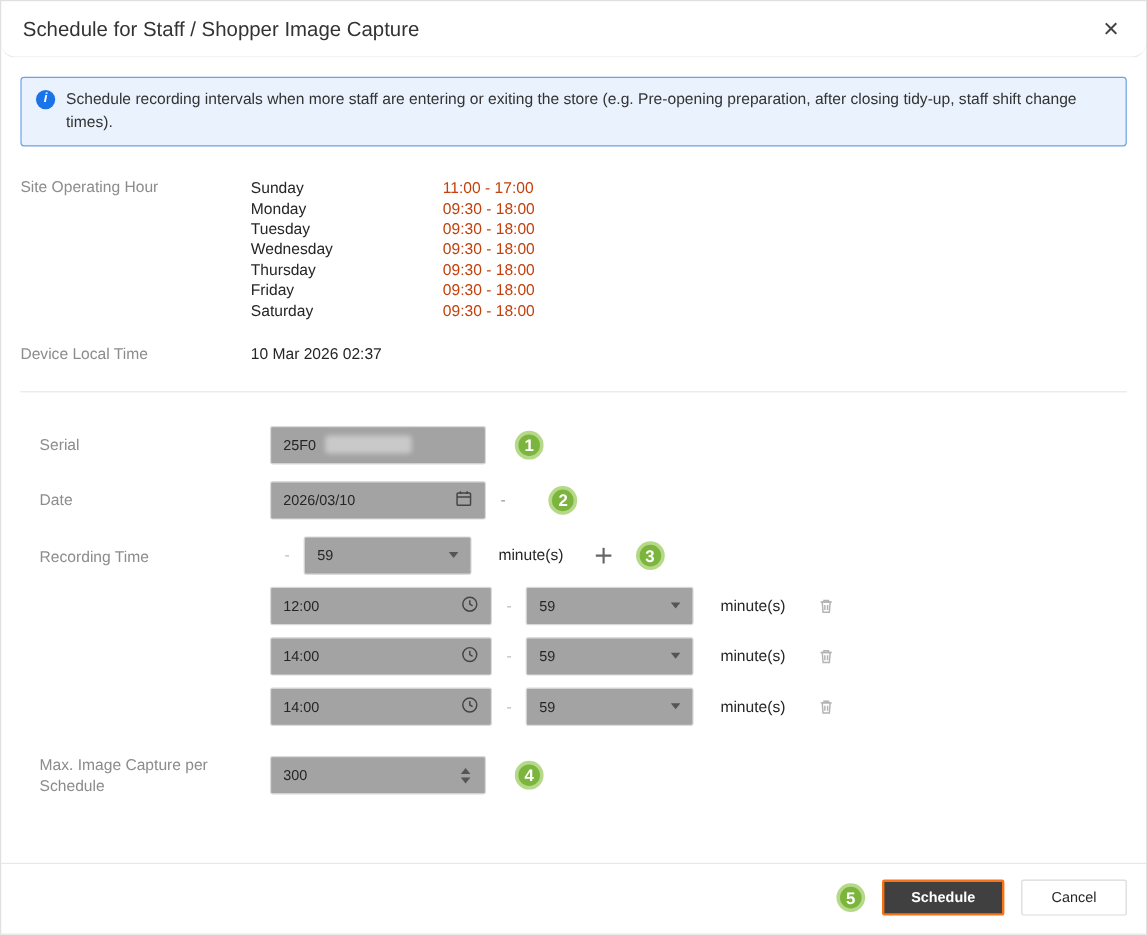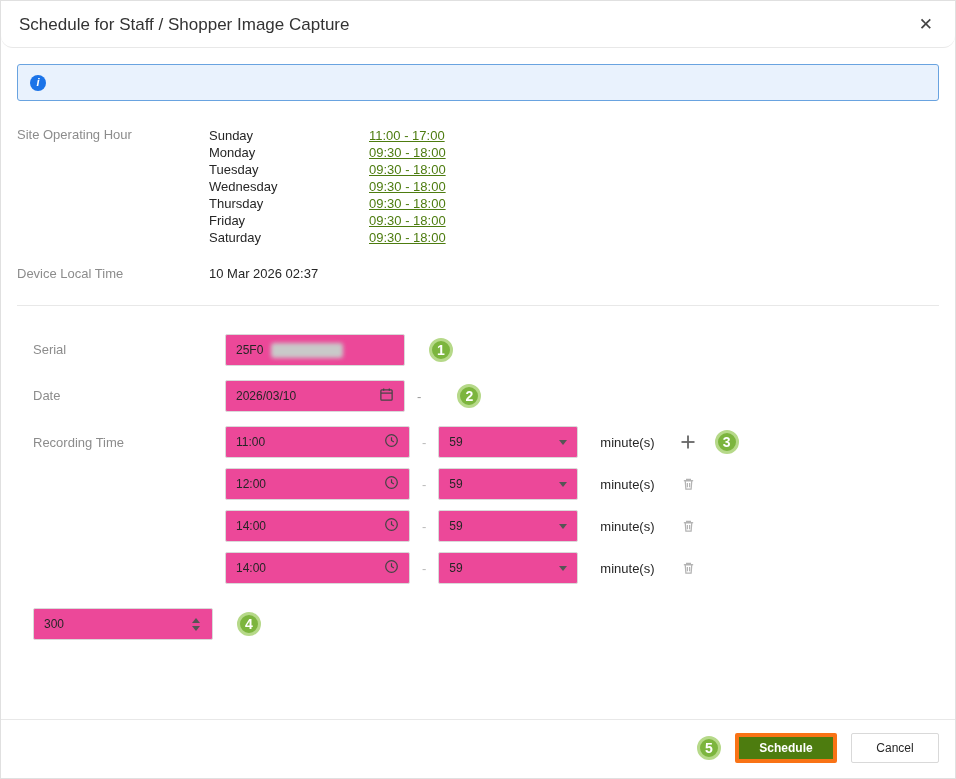--- a/index.html
+++ b/index.html
@@ -46,35 +46,35 @@
     display: flex; align-items: center; justify-content: center;
     margin-top: 1px;
   }
   
   .info-section { padding: 0 16px; font-size: 13px; }
   .info-row { display: flex; align-items: flex-start; }
   .info-label { width: 192px; flex-shrink: 0; color: #8c8c8c; }
   .oh-rows { display: flex; flex-direction: column; }
   .oh-row { display: flex; line-height: 17px; }
   .oh-day { width: 160px; color: #262626; }
-  .oh-time { color: #4d7c0f; text-decoration: underline; }
+  .oh-time { color: #c2410c; }
   .dlt-row { margin-top: 20px; }
   .dlt-value { color: #262626; }
   
   .divider { border-top: 1px solid #e8e8e8; margin: 24px 16px 28px 16px; }
   
   .form { padding: 0 32px; font-size: 13px; }
   .form-row { display: flex; align-items: center; margin-bottom: 14px; }
   .form-row.top { align-items: flex-start; }
   .form-label { width: 192px; flex-shrink: 0; color: #8c8c8c; line-height: 1.35; }
   .form-row.top .form-label { padding-top: 8px; }
   .form-label.wrap { width: 150px; margin-right: 42px; }
   .input {
     height: 32px; border: 1px solid #d9d9d9; border-radius: 2px;
-    background: #ec4899; display: flex; align-items: center;
+    background: #a3a3a3; display: flex; align-items: center;
     justify-content: space-between; padding: 0 10px;
     font-size: 12px; color: #262626; cursor: text;
   }
   .w180 { width: 180px; }
   .w185 { width: 185px; }
   .w160 { width: 140px; }
   .dash { margin: 0 12px; color: #999; }
   .dash.light { color: #bbb; }
   .redact {
     display: inline-block; width: 72px; height: 15px;
@@ -112,21 +112,21 @@
     border-top: 1px solid #e8e8e8;
     padding: 13px 16px 15px 16px;
     display: flex; align-items: center; justify-content: flex-end; gap: 14px;
   }
   .btn {
     height: 30px; border-radius: 2px; font-size: 12px;
     font-family: inherit; cursor: pointer;
     display: flex; align-items: center; justify-content: center;
   }
   .btn-primary {
-    background: #4d7c0f; color: #fff; border: 4px solid #f97316;
+    background: #404040; color: #fff; border: 2px solid #f97316;
     width: 102px; font-weight: bold;
   }
   .btn-default {
     background: #fff; color: #262626; border: 1px solid #d9d9d9;
     width: 88px;
   }
 </style>
 </head>
 <body>
 
@@ -134,20 +134,21 @@
 
   <div class="dlg-header">
     <div class="dlg-title">Schedule for Staff / Shopper Image Capture</div>
     <button class="close-btn">
       <span>✕</span>
     </button>
   </div>
 
   <div class="banner">
     <span class="info-icon">i</span>
+    <span>Schedule recording intervals when more staff are entering or exiting the store (e.g. Pre-opening preparation, after closing tidy-up, staff shift change times).</span>
   </div>
 
   <div class="info-section">
     <div class="info-row">
       <span class="info-label">Site Operating Hour</span>
       <div class="oh-rows">
         <div class="oh-row">
           <span class="oh-day">Sunday</span>
           <span class="oh-time">11:00 - 17:00</span>
         </div>
@@ -213,29 +214,20 @@
       </div>
       <span class="dash">-</span>
       <span class="badge ml">2</span>
     </div>
 
     <div class="form-row top">
       <span class="form-label">Recording Time</span>
       <div class="rec-rows">
 
         <div class="rec-row">
-          <div class="input w185">
-            <span>11:00</span>
-            <span>
-              <svg width="15" height="15" viewBox="0 0 16 16" fill="none" stroke="#444" stroke-width="1.3">
-                <circle cx="8" cy="8" r="6.2"></circle>
-                  <polyline points="8,4.5 8,8 10.5,9.5"></polyline>
-              </svg>
-            </span>
-          </div>
           <span class="dash light">-</span>
           <div class="input w160">
             <span>59</span>
             <span class="caret"></span>
           </div>
           <span class="unit">minute(s)</span>
           <button class="row-action">
             <svg width="14" height="14" viewBox="0 0 14 14" stroke="#666" stroke-width="1.8">
               <line x1="7" y1="0.5" x2="7" y2="13.5"></line>
                 <line x1="0.5" y1="7" x2="13.5" y2="7"></line>
@@ -322,20 +314,21 @@
               <line x1="6.8" y1="7" x2="6.8" y2="11.5"></line>
                 <line x1="9.2" y1="7" x2="9.2" y2="11.5"></line>
             </svg>
           </button>
         </div>
 
       </div>
     </div>
 
     <div class="form-row max-row">
+      <span class="form-label wrap">Max. Image Capture per Schedule</span>
       <div class="input w180">
         <span>300</span>
         <span class="spinner">
           <span class="spin-up"></span>
           <span class="spin-down"></span>
         </span>
       </div>
       <span class="badge ml">4</span>
     </div>
 

